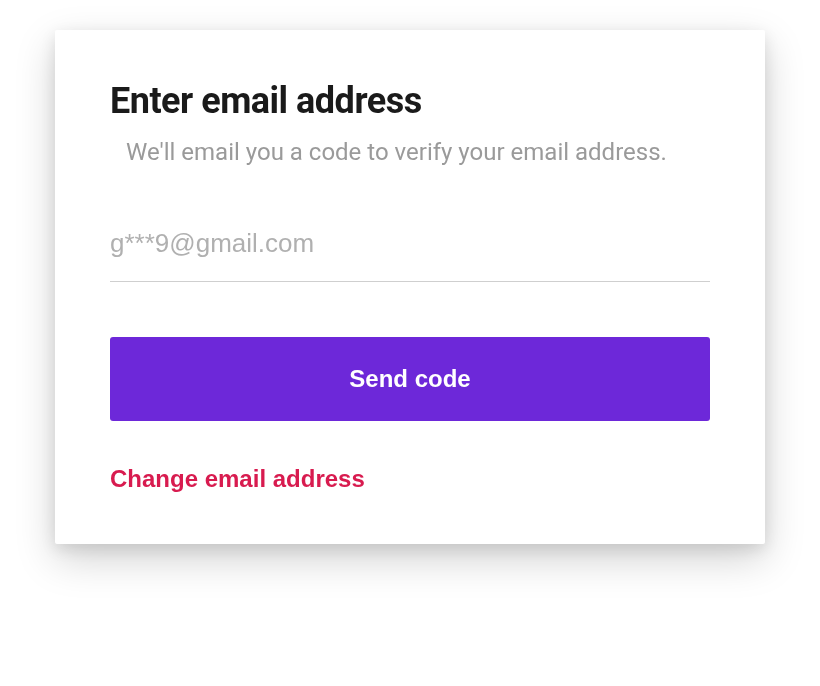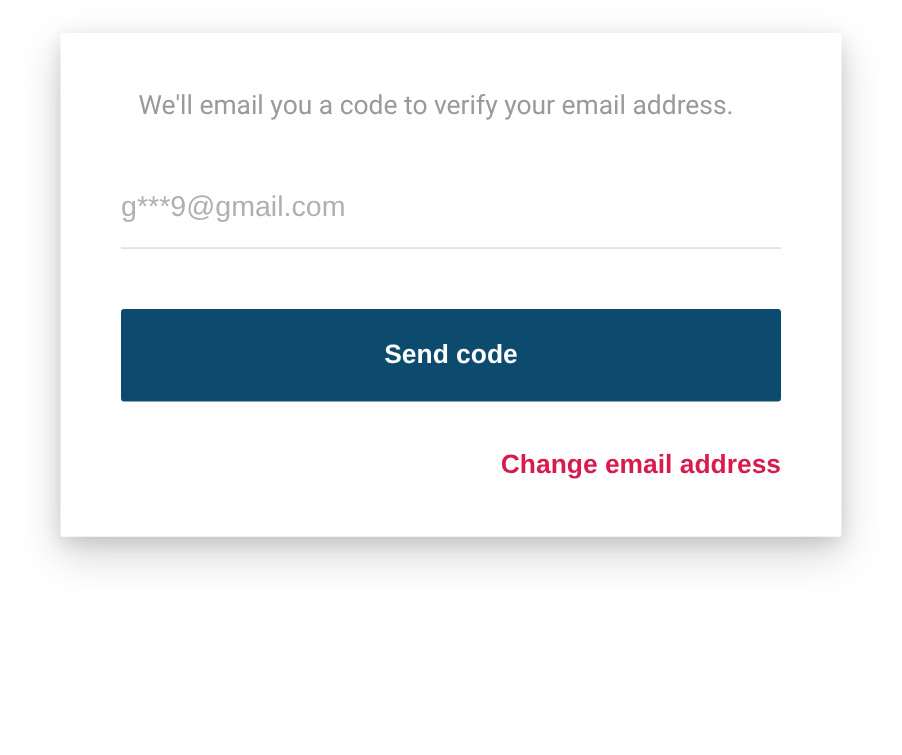--- a/index.html
+++ b/index.html
@@ -50,44 +50,45 @@
       padding-bottom: 22px;
       background: transparent;
       outline: none;
       margin-bottom: 55px;
     }
     .email-field::placeholder {
       color: #b0b0b0;
     }
     .send-button {
       width: 100%;
-      background: #0c4a6e;
+      background: #6d28d9;
       color: #ffffff;
       border: none;
       font-size: 24px;
       font-weight: 700;
       padding: 28px 0;
       cursor: pointer;
       border-radius: 3px;
       margin-bottom: 38px;
     }
     .change-link {
       display: block;
       width: 100%;
-      text-align: right;
+      text-align: left;
       background: transparent;
       border: none;
       color: #d81b4f;
       font-size: 24px;
       font-weight: 700;
       cursor: pointer;
       padding: 6px 0;
     }
   </style>
 </head>
 <body>
 
 <div class="card">
+  <h1 class="title">Enter email address</h1>
   <p class="subtitle">We'll email you a code to verify your email address.</p>
   <input type="text" class="email-field" placeholder="g***9@gmail.com" style="">
   <button class="send-button">Send code</button>
   <button class="change-link">Change email address</button>
 </div>
 
 </body></html>

